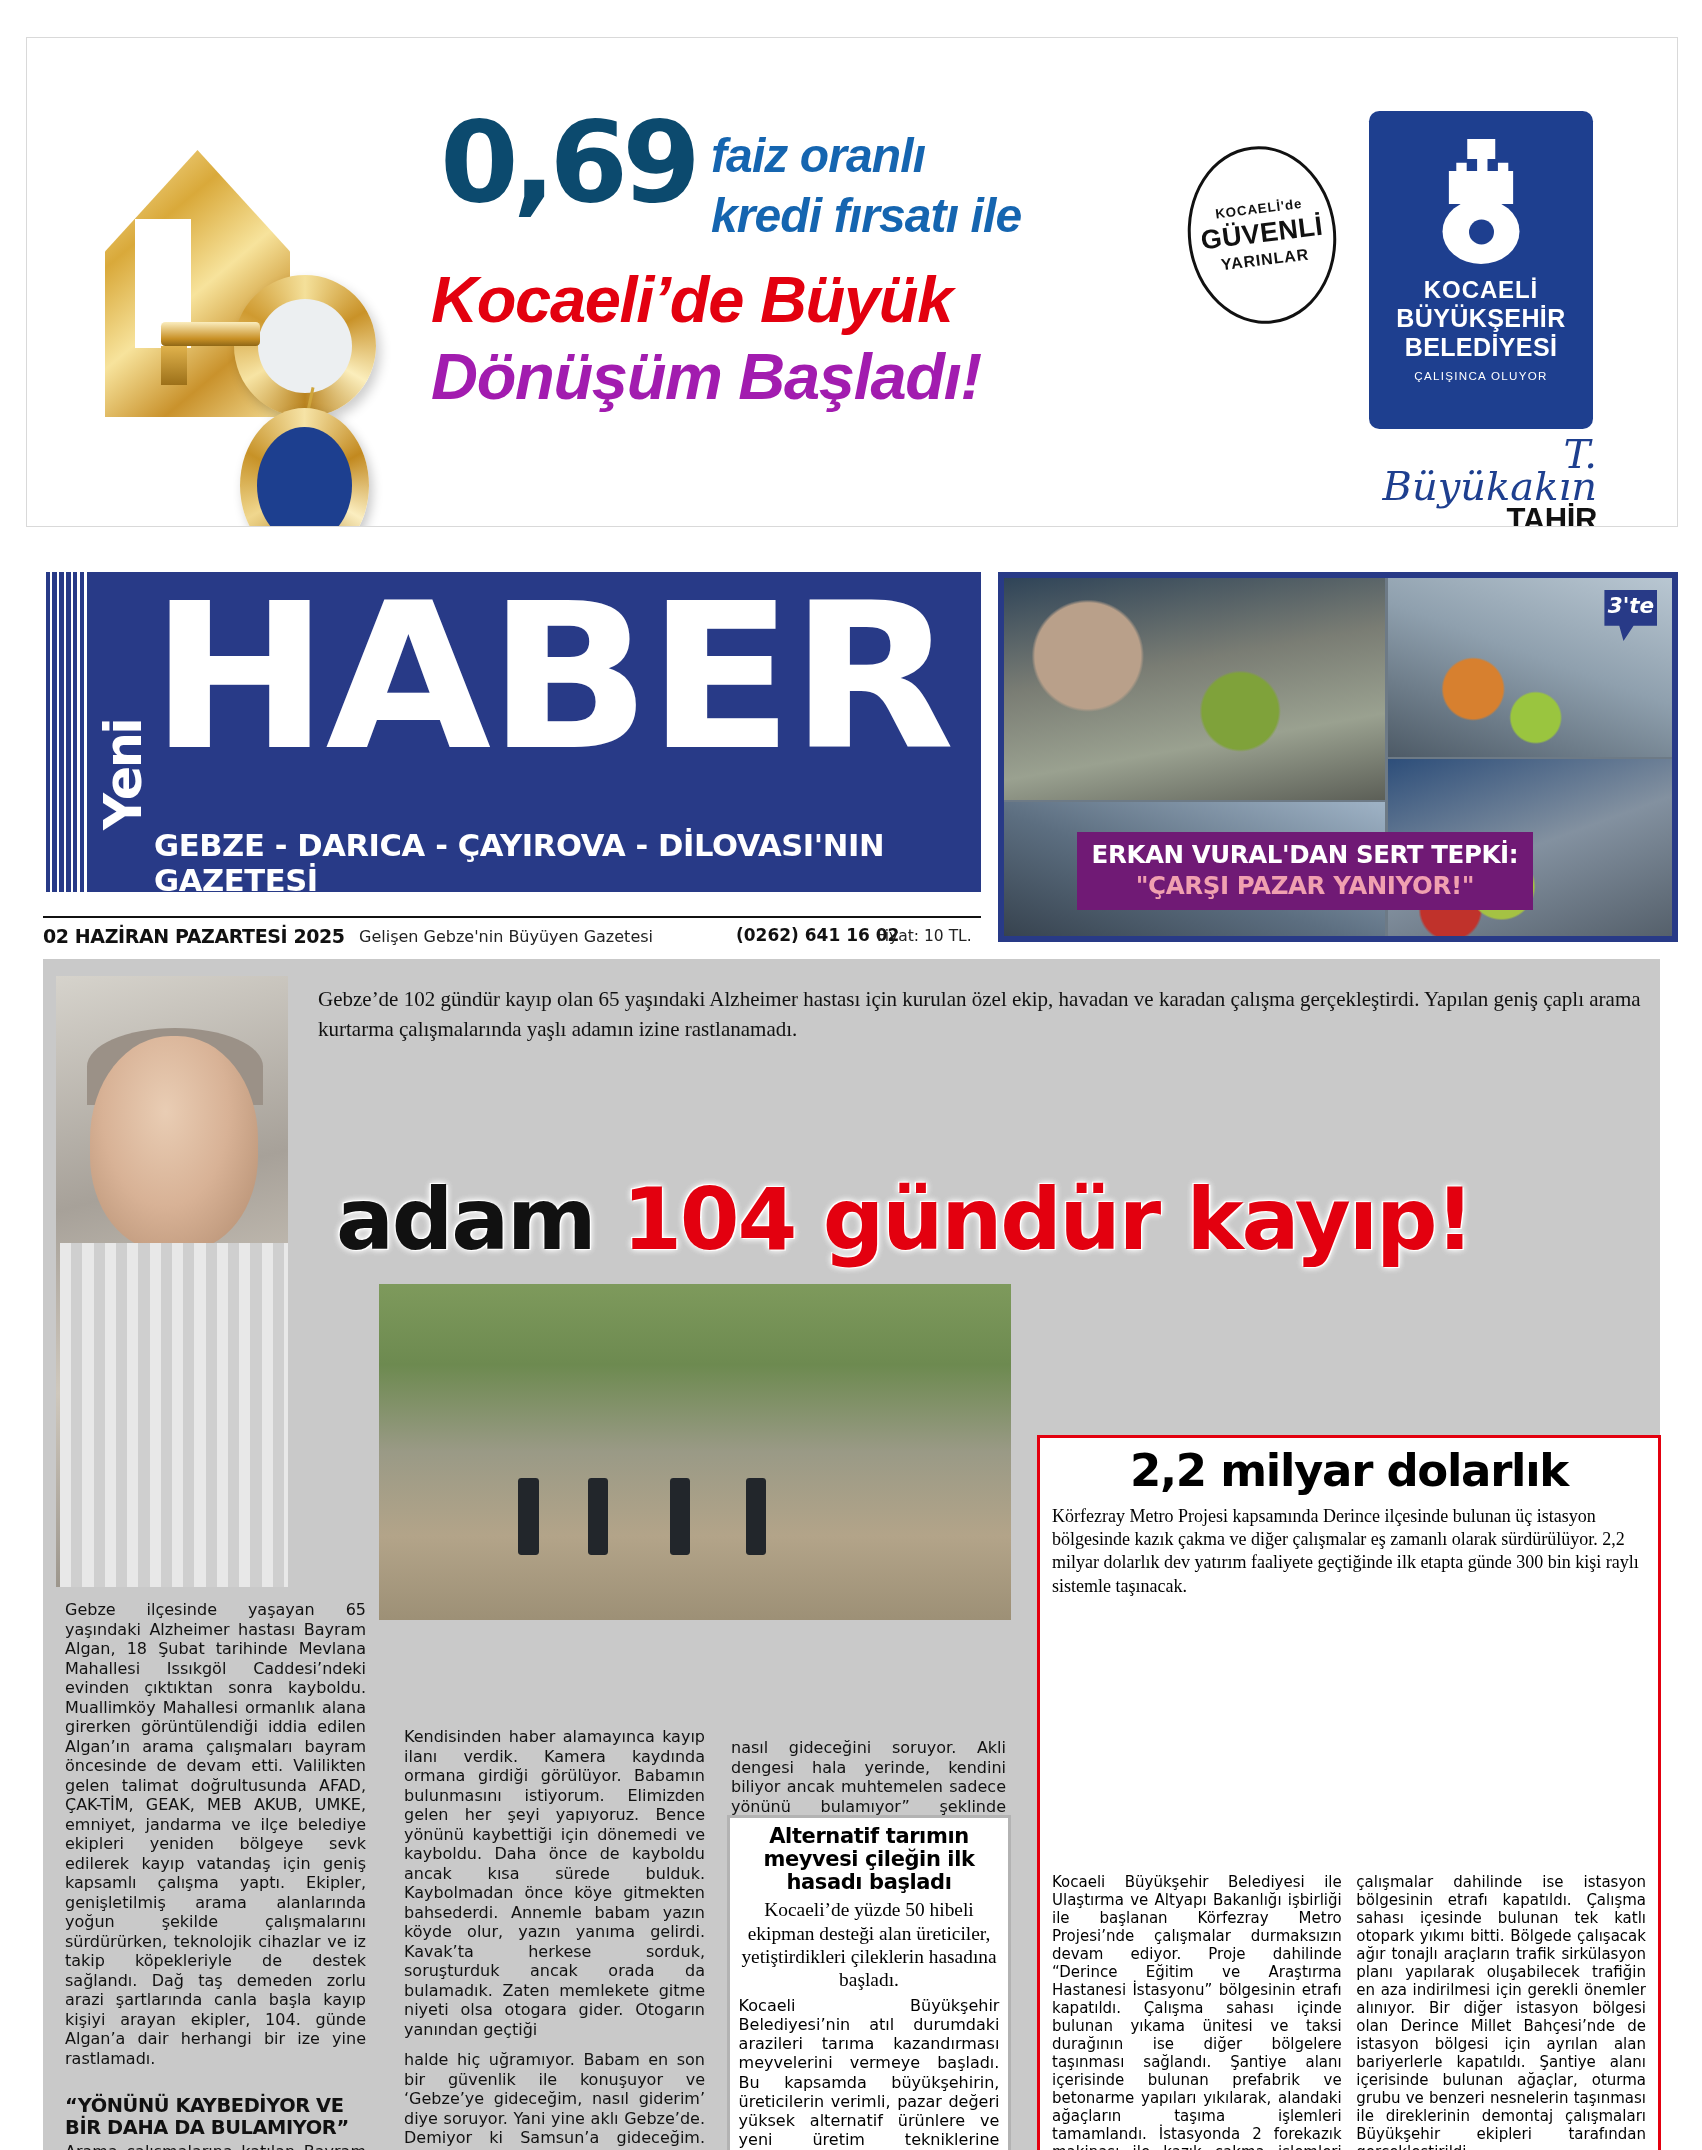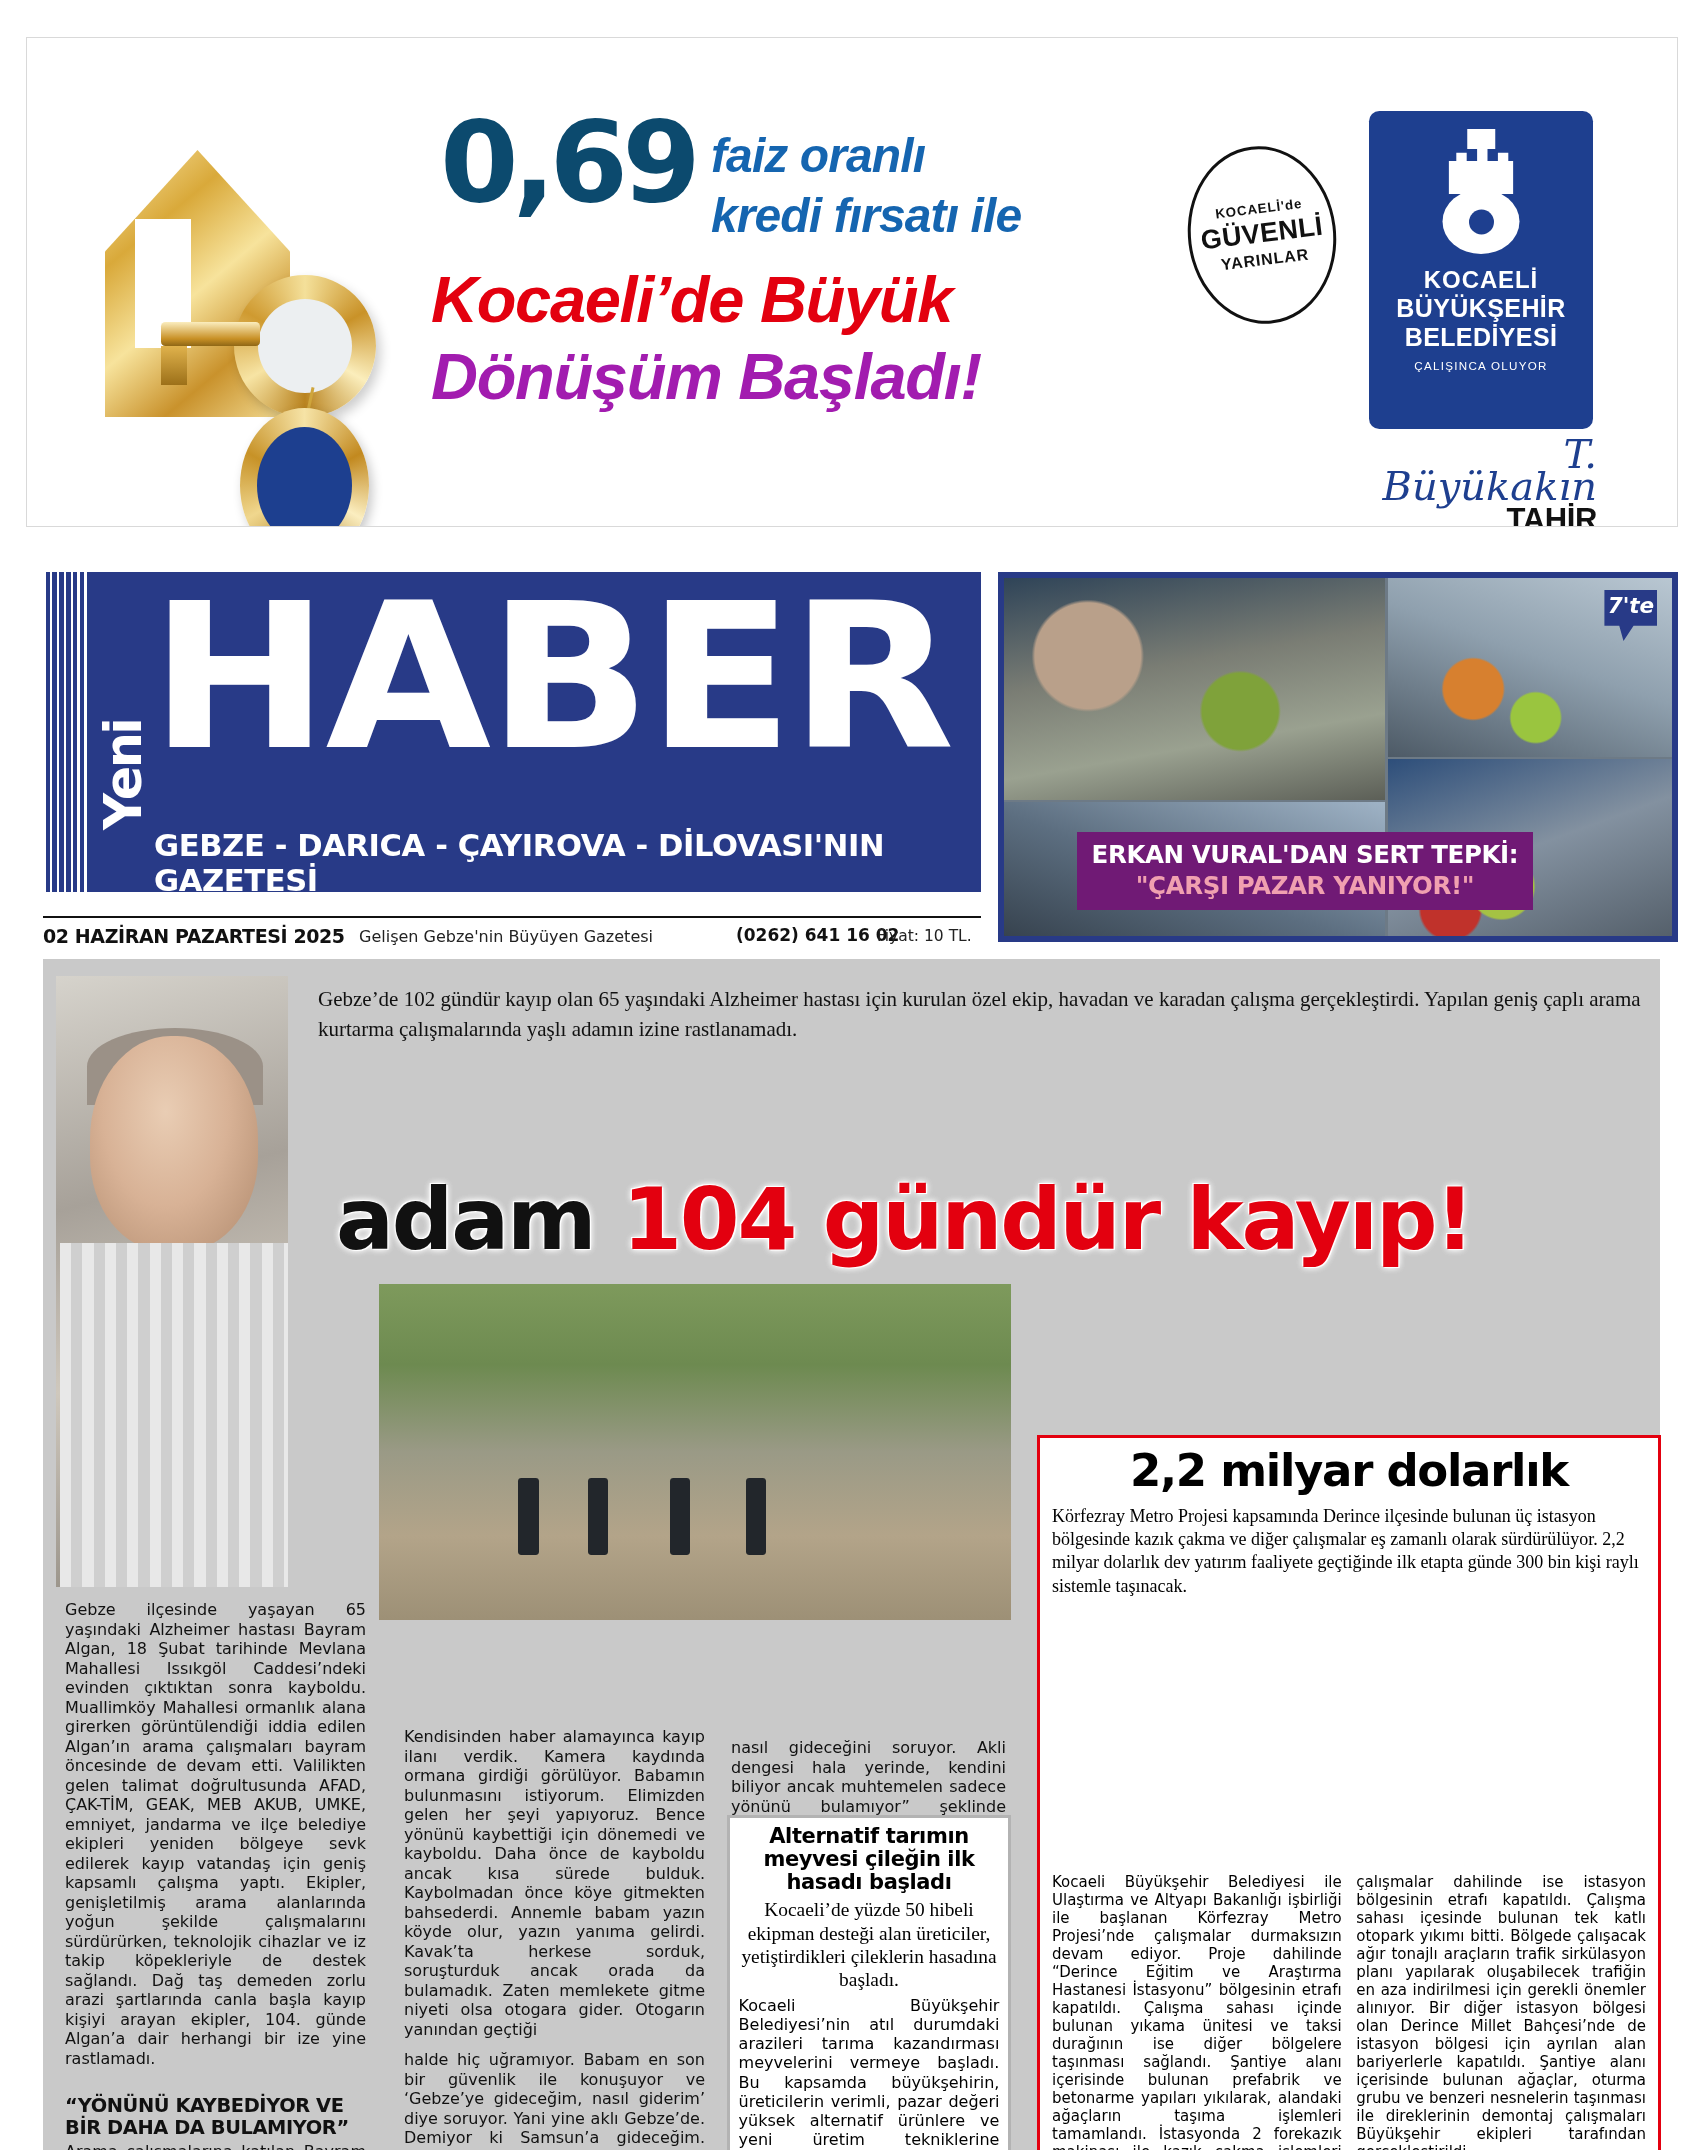--- a/index.html
+++ b/index.html
@@ -37,21 +37,21 @@
   .ad-big1{position:absolute;left:404px;top:224px;font-size:65px;font-weight:900;color:#e3000f;font-style:italic;letter-spacing:-1.3px;}
   .ad-big2{position:absolute;left:404px;top:301px;font-size:65px;font-weight:900;color:#a21caf;font-style:italic;letter-spacing:-1.3px;}
 
   .stamp{position:absolute;left:1161px;top:108px;width:142px;height:172px;border:3.9px solid #111;border-radius:50%;
      display:flex;flex-direction:column;align-items:center;justify-content:center;transform:rotate(-7deg);background:#fff;}
   .stamp .s1{font-size:13.3px;font-weight:800;letter-spacing:0.9px;color:#111;}
   .stamp .s2{font-size:27px;font-weight:900;color:#111;letter-spacing:0.4px;margin:1.7px 0;}
   .stamp .s3{font-size:16px;font-weight:900;color:#111;letter-spacing:0.9px;}
 
   .kbb{position:absolute;left:1342px;top:73px;width:224px;height:318px;background:#1e3f8f;border-radius:10.3px;
-     display:flex;flex-direction:column;align-items:center;padding-top:18px;box-sizing:border-box;}
+     display:flex;flex-direction:column;align-items:center;padding-top:28px;box-sizing:border-box;}
   .kbb-mark{width:99px;height:129px;position:relative;}
   .kbb-mark .tower{position:absolute;left:50%;transform:translateX(-50%);top:0;width:27.5px;height:20px;background:#fff;}
   .kbb-mark .crown{position:absolute;left:50%;transform:translateX(-50%);top:18px;width:65px;height:47px;background:#fff;
      clip-path:polygon(0 30%,12% 30%,12% 12%,28% 12%,28% 30%,44% 30%,44% 0,60% 0,60% 30%,76% 30%,76% 12%,92% 12%,92% 30%,100% 30%,100% 100%,0 100%);}
   .kbb-mark .gear{position:absolute;left:50%;transform:translateX(-50%);top:60px;width:77px;height:65px;border-radius:50%;
      background:#fff;}
   .kbb-mark .gear::after{content:"";position:absolute;left:50%;top:50%;transform:translate(-50%,-50%);width:25px;height:25px;border-radius:50%;background:#1e3f8f;}
   .kbb-t1{font-size:24px;font-weight:800;color:#fff;letter-spacing:0.9px;margin-top:7.7px;}
   .kbb-t2{font-size:25px;font-weight:800;color:#fff;letter-spacing:0.4px;}
   .kbb-t3{font-size:25px;font-weight:800;color:#fff;letter-spacing:0.4px;}
@@ -212,21 +212,21 @@
   <div class="info-slogan">Gelişen Gebze'nin Büyüyen Gazetesi</div>
   <div class="info-phone">(0262) 641 16 02</div>
   <div class="info-price">Fiyat: 10 TL.</div>
 
   <div class="tr-block">
     <div class="tr-grid">
       <div class="tr-p tr-p1"></div>
       <div class="tr-p tr-p2"></div>
       <div class="tr-p tr-p3"></div>
       <div class="tr-p tr-p4"></div>
-      <div class="tr-badge">7'te</div>
+      <div class="tr-badge">3'te</div>
       <div class="tr-caption">
         <div class="tr-cap1">ERKAN VURAL'DAN SERT TEPKİ:</div>
         <div class="tr-cap2">"ÇARŞI PAZAR YANIYOR!"</div>
       </div>
     </div>
   </div>
 
   <div class="main"></div>
 
   <div class="lead-photo">

